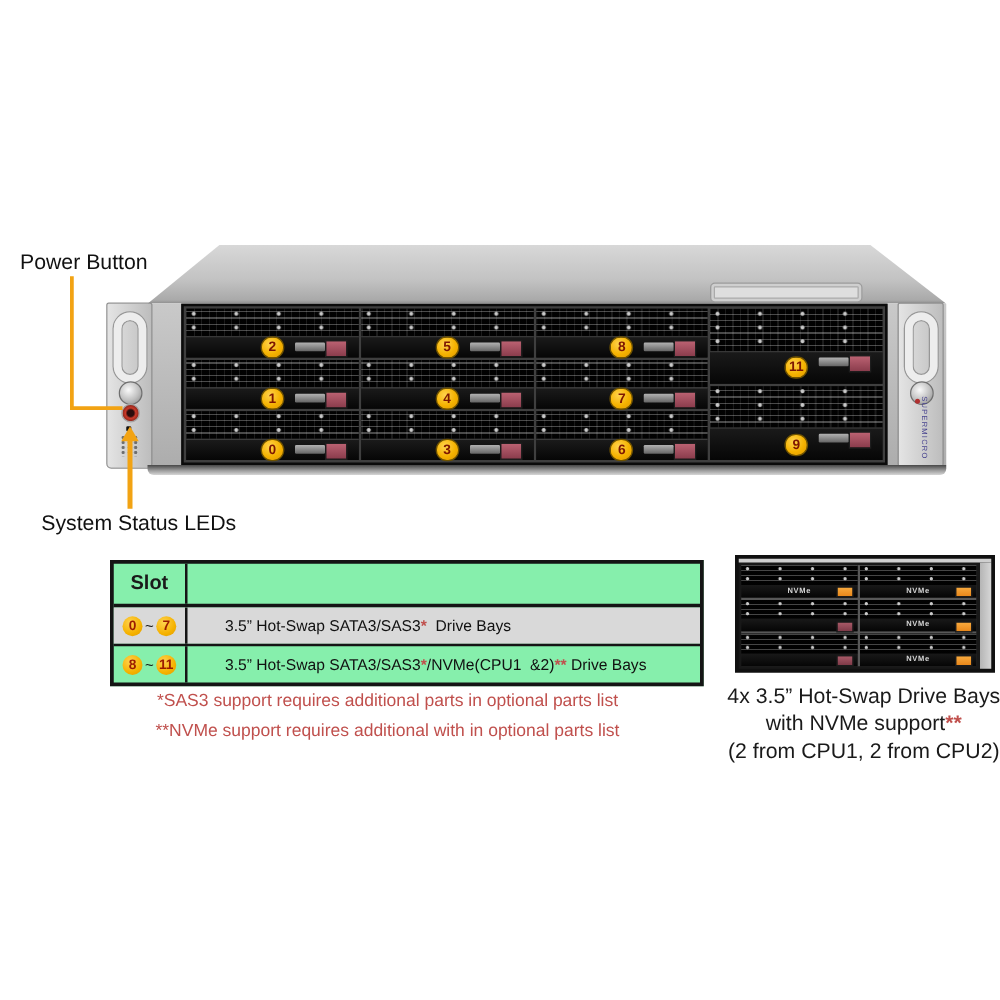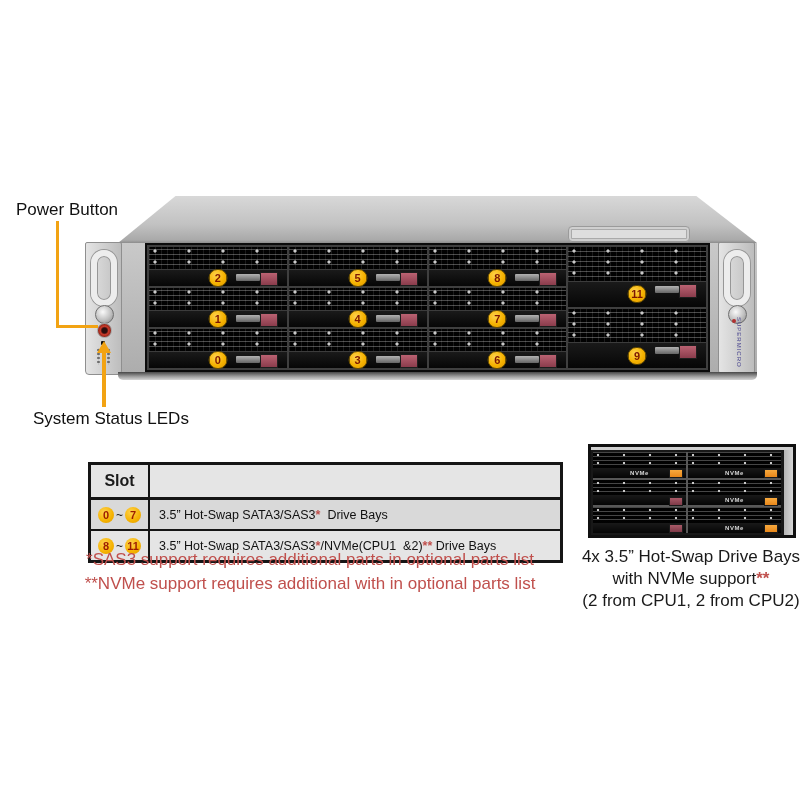--- a/index.html
+++ b/index.html
@@ -95,46 +95,46 @@
     writing-mode:vertical-rl;font-size:6px;letter-spacing:1px;color:#4a4690;white-space:nowrap;
   }
   .brand::after{content:"";display:block;width:4px;height:4px;border-radius:50%;background:#b03030;margin-top:2px;}
   .chassis-bottom{
     left:33px;top:177px;width:639px;height:8px;border-radius:0 0 5px 5px;
     background:linear-gradient(180deg,#474747,#9c9c9c 55%,#d6d6d6);
   }
 
   
   #slot-table{
-    left:88px;top:462px;width:475px;box-sizing:border-box;
-    border:3px solid #151515;background:#e5e5e5;z-index:2;
+    left:88px;top:448px;width:475px;box-sizing:border-box;
+    border:3px solid #151515;background:#86efac;z-index:2;
   }
   .t-row{display:grid;grid-template-columns:59px 1fr;}
   .t-head{height:32px;border-bottom:3px solid #151515;}
   .t-body{height:29px;}
   .t-body.gray{background:#d9d9d9;}
   .t-body + .t-body{border-top:2px solid #151515;}
   .c-slot{
     border-right:2px solid #151515;display:flex;align-items:center;justify-content:center;gap:2px;
   }
-  .c-desc{display:flex;align-items:center;padding-left:9px;font-size:12.5px;color:#111;}
+  .c-desc{display:flex;align-items:center;padding-left:30px;font-size:12.5px;color:#111;}
   .h-txt{font-weight:bold;font-size:16px;}
   .t-head .c-desc{padding-left:14px;}
   .slot-badge{
     min-width:14px;height:16px;line-height:16px;padding:0 1px;border-radius:9px;text-align:center;
     background:radial-gradient(circle at 38% 32%, #ffd24d 0%, #f5b200 60%, #e09a00 100%);
     color:#9c1c00;font-weight:bold;font-size:11px;
   }
   .tilde{font-size:12px;color:#111;}
   .ast{color:#c0504d;font-weight:bold;}
 
   
   #footnotes{
     left:50px;top:548px;width:520px;text-align:center;
-    font-size:17px;line-height:24px;color:#c0504d;z-index:2;
+    font-size:14px;line-height:24px;color:#c0504d;z-index:2;
   }
 
   
   #mini{
     left:588px;top:444px;width:208px;height:94px;box-sizing:border-box;
     border:3px solid #101010;background:#181818;z-index:2;
   }
   .mini-top{position:absolute;left:0;top:0;width:100%;height:3px;background:#cfcfcf;}
   .mini-right{position:absolute;right:0;top:3px;width:9px;height:85px;background:linear-gradient(90deg,#b5b5b5,#d6d6d6);}
   .mini-grid{

